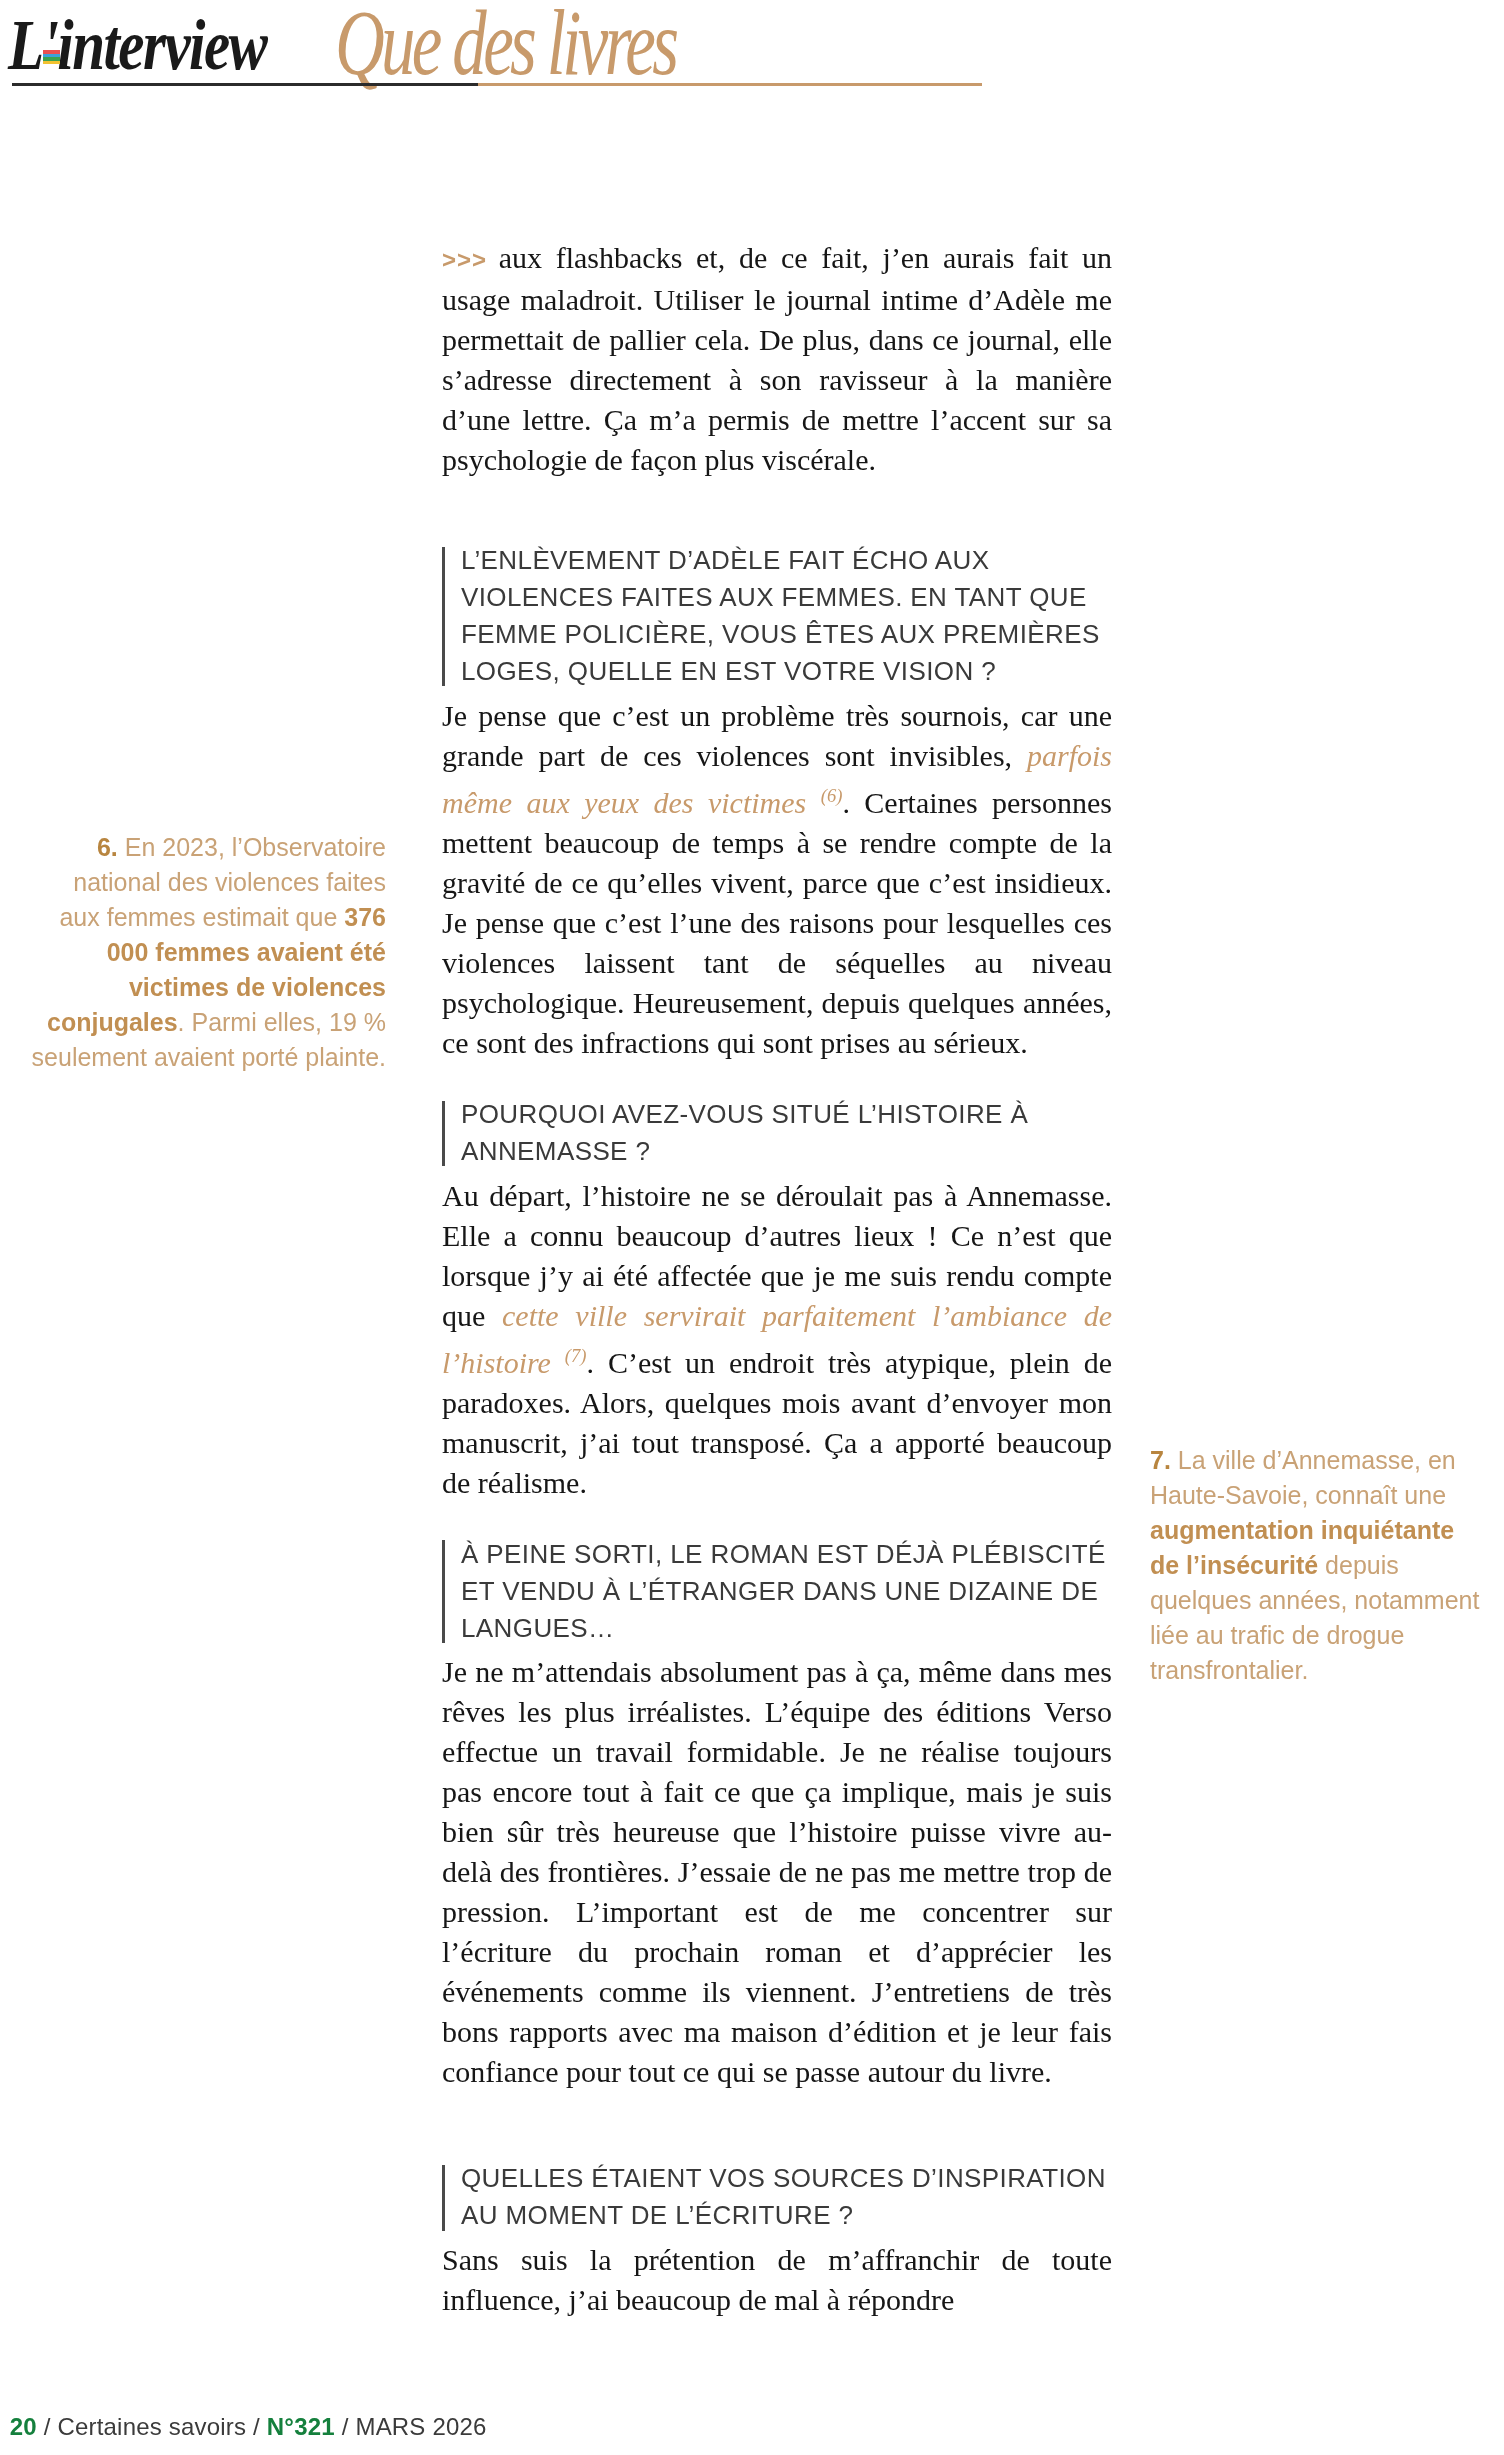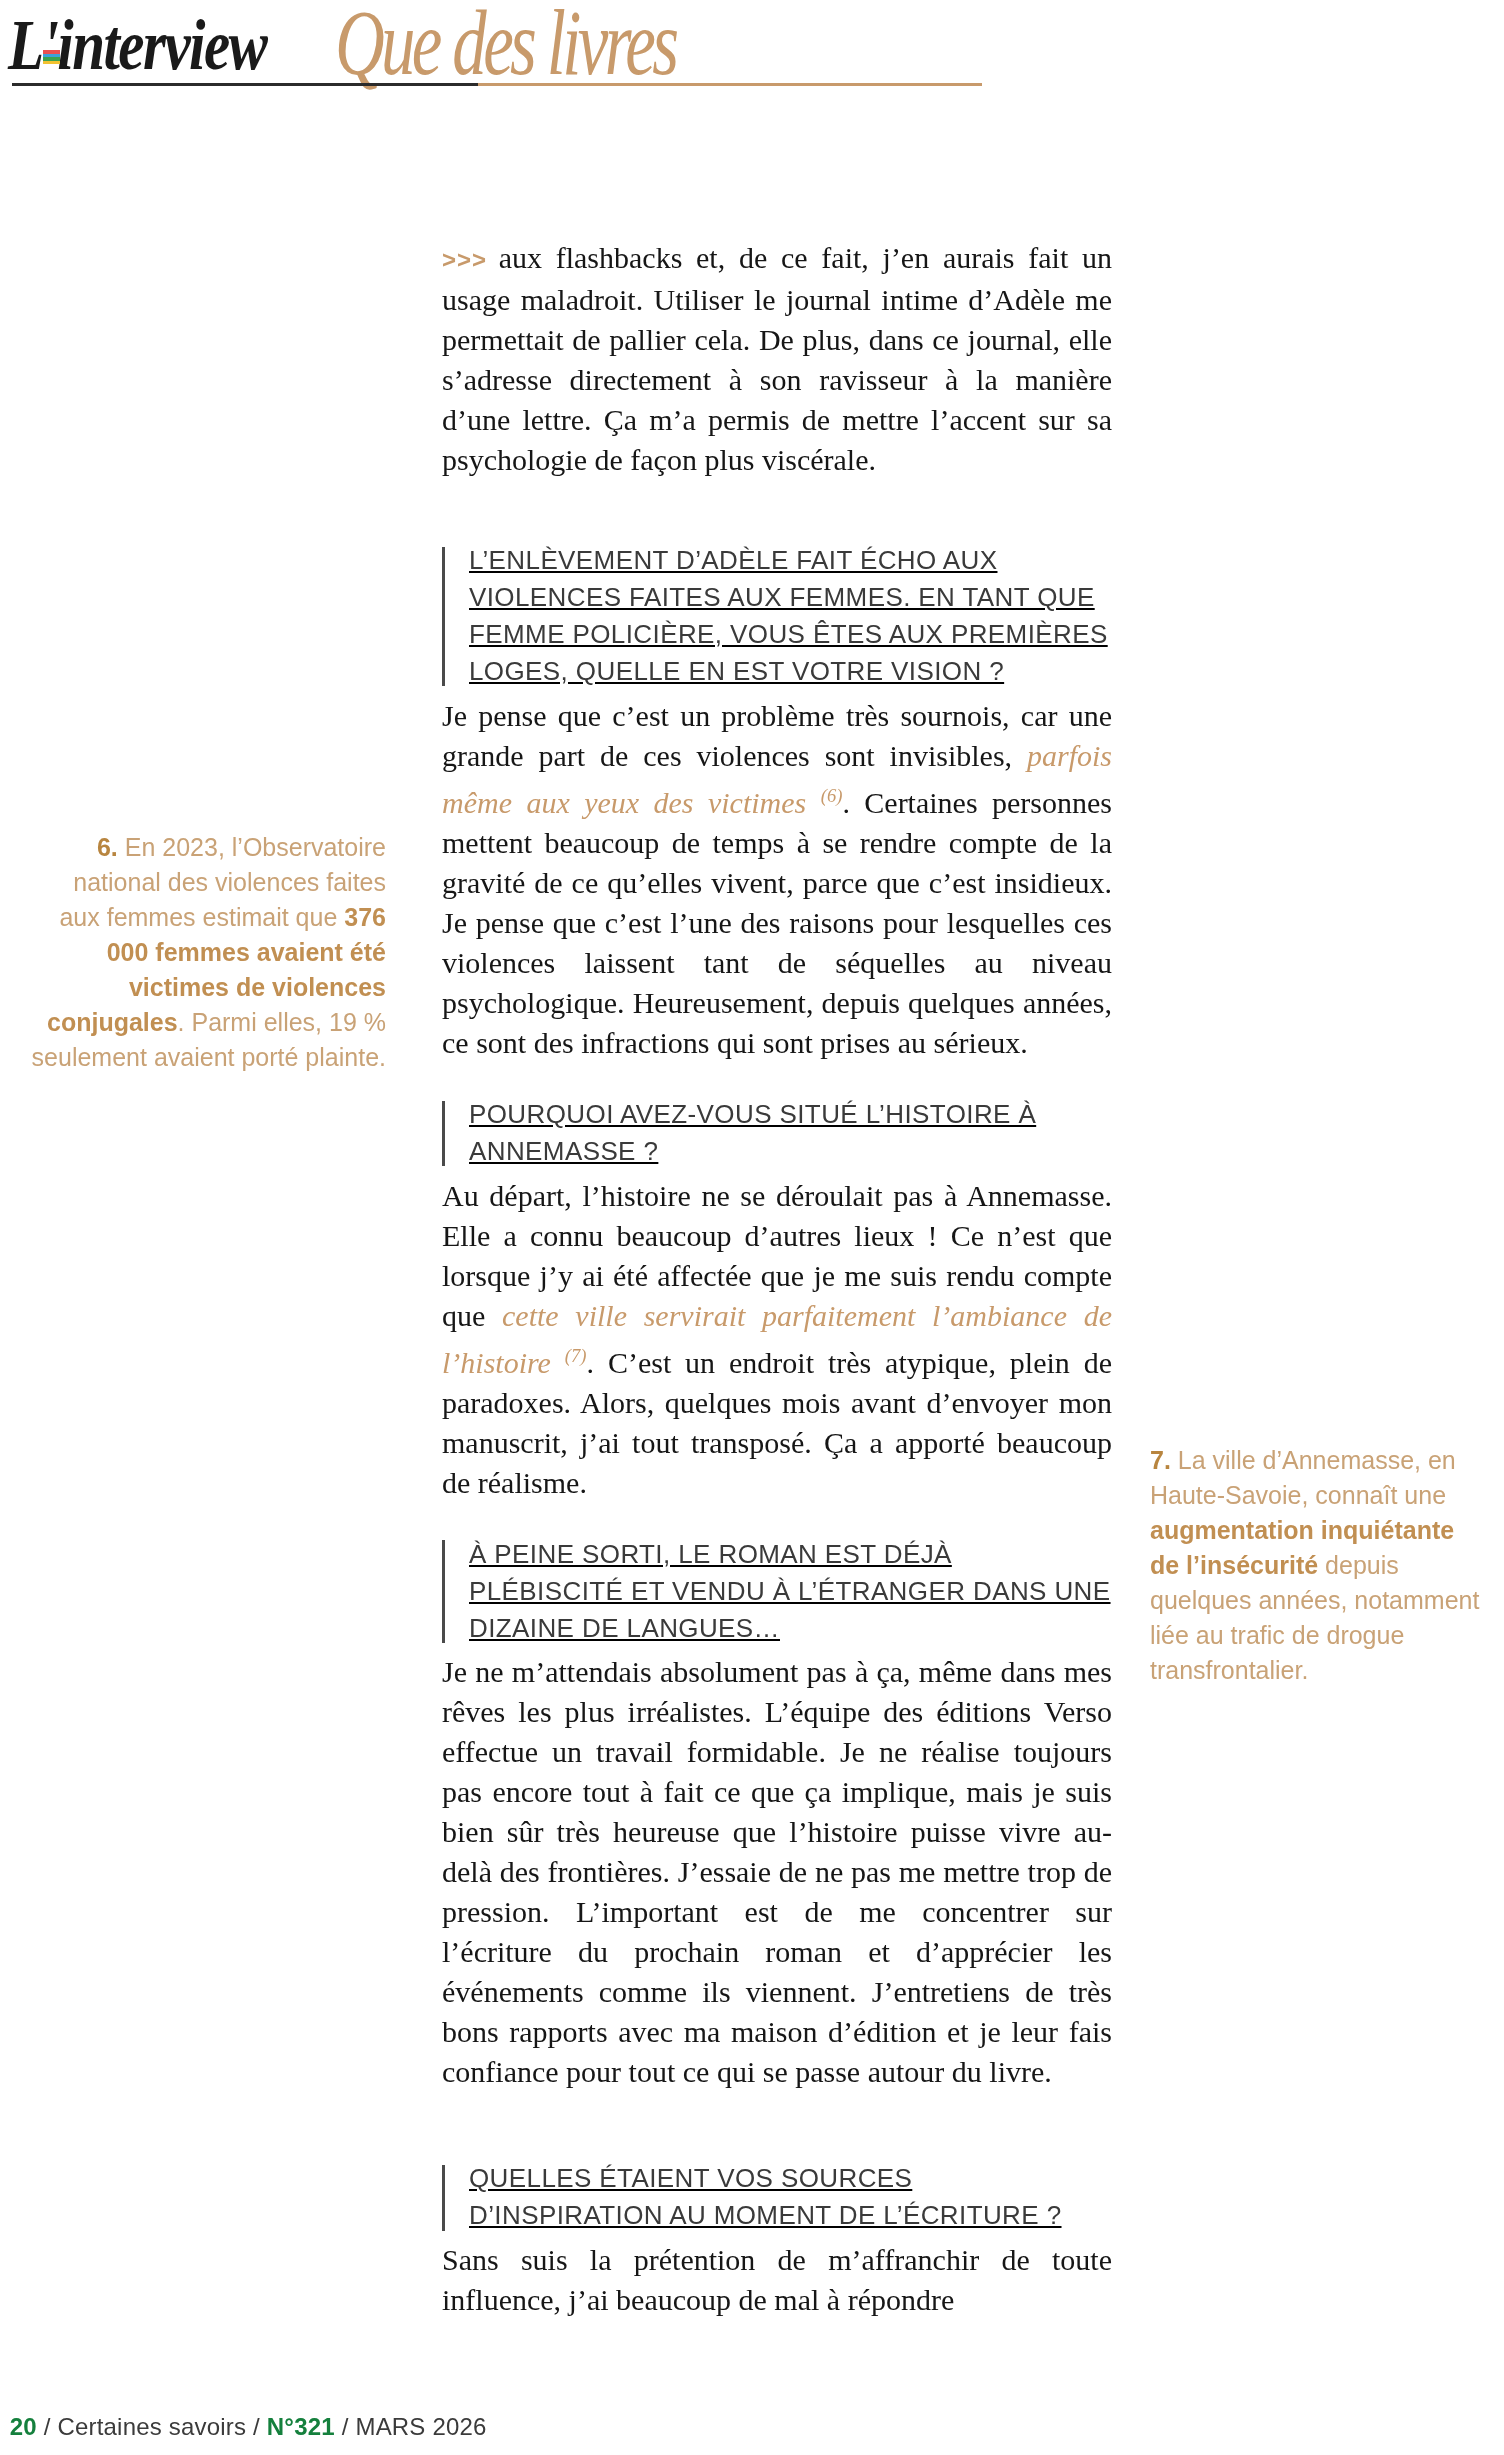--- a/index.html
+++ b/index.html
@@ -101,23 +101,22 @@
   }
   .gold-italic {
     color: #c89a6b;
     font-style: italic;
   }
   .gold-italic sup { font-size: 0.62em; }
 
   
   .question {
     position: relative;
-    padding-left: 27px;
+    padding-left: 19px;
     margin: 33px 0 5.8px 0;
-    text-decoration: underline;
   }
   .question::before {
     content: "";
     position: absolute;
     left: 0;
     top: 4.9px;
     bottom: 3.9px;
     width: 2.9px;
     background: #4a4a4a;
   }

